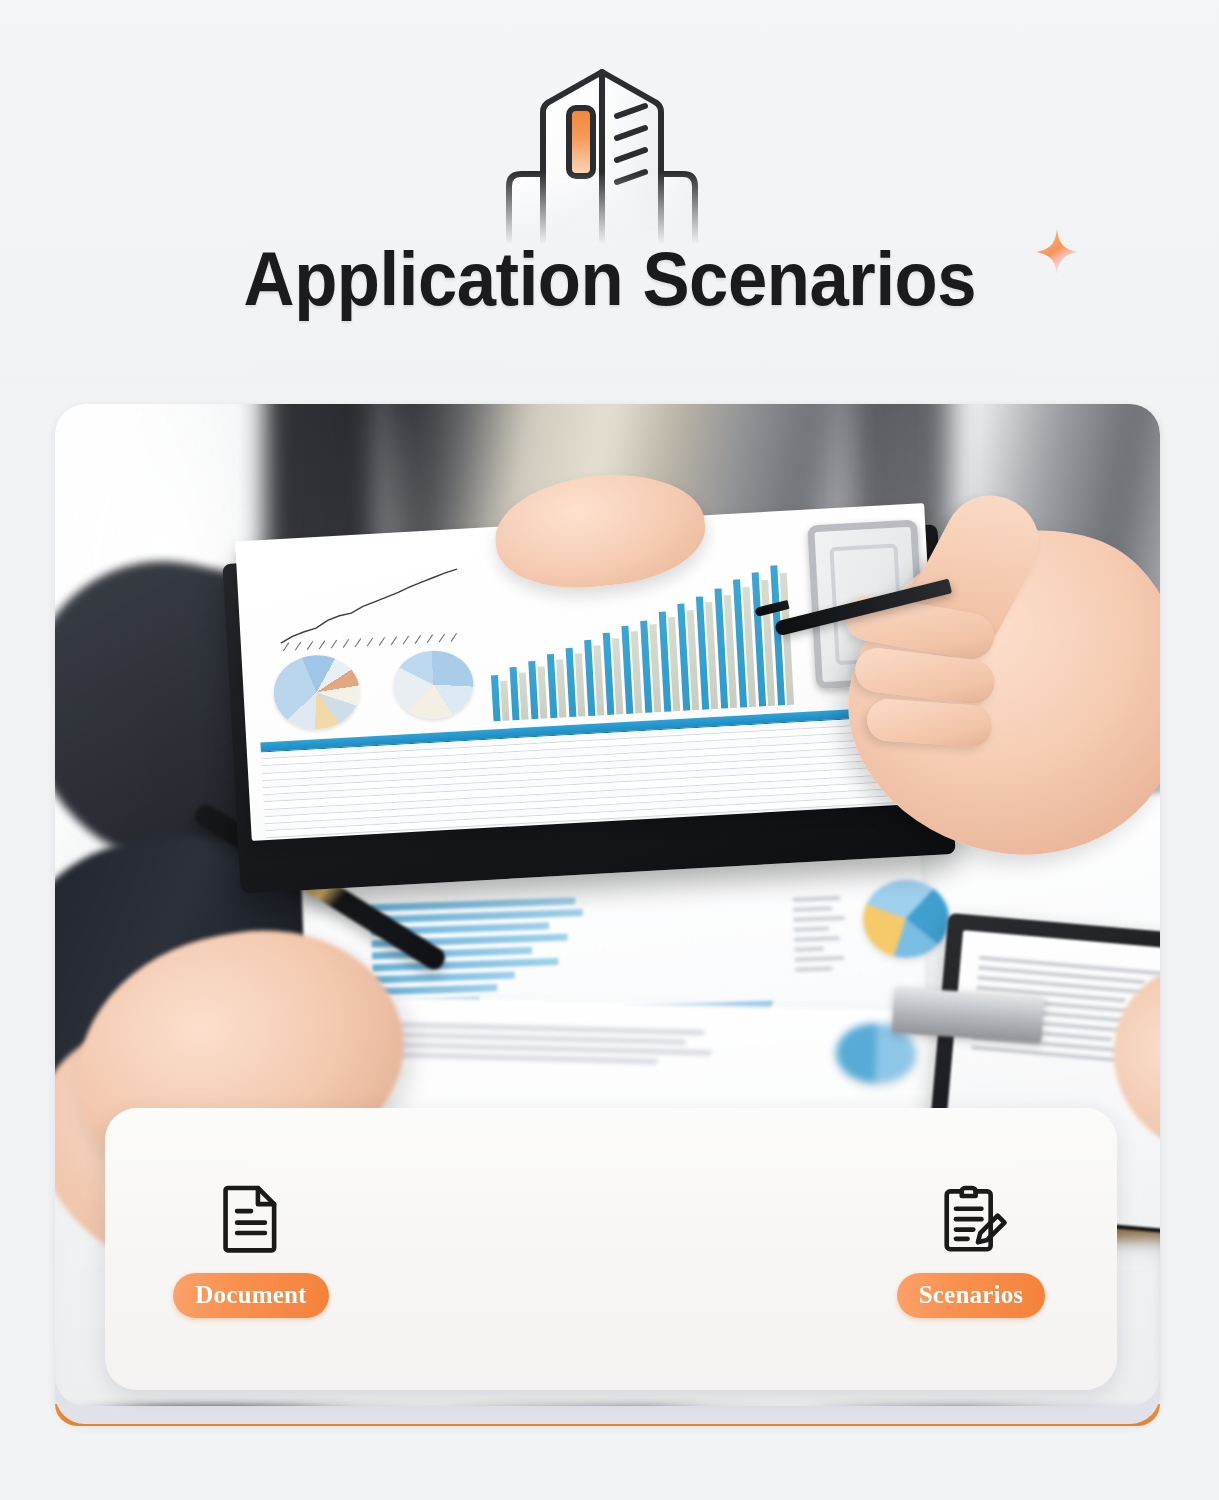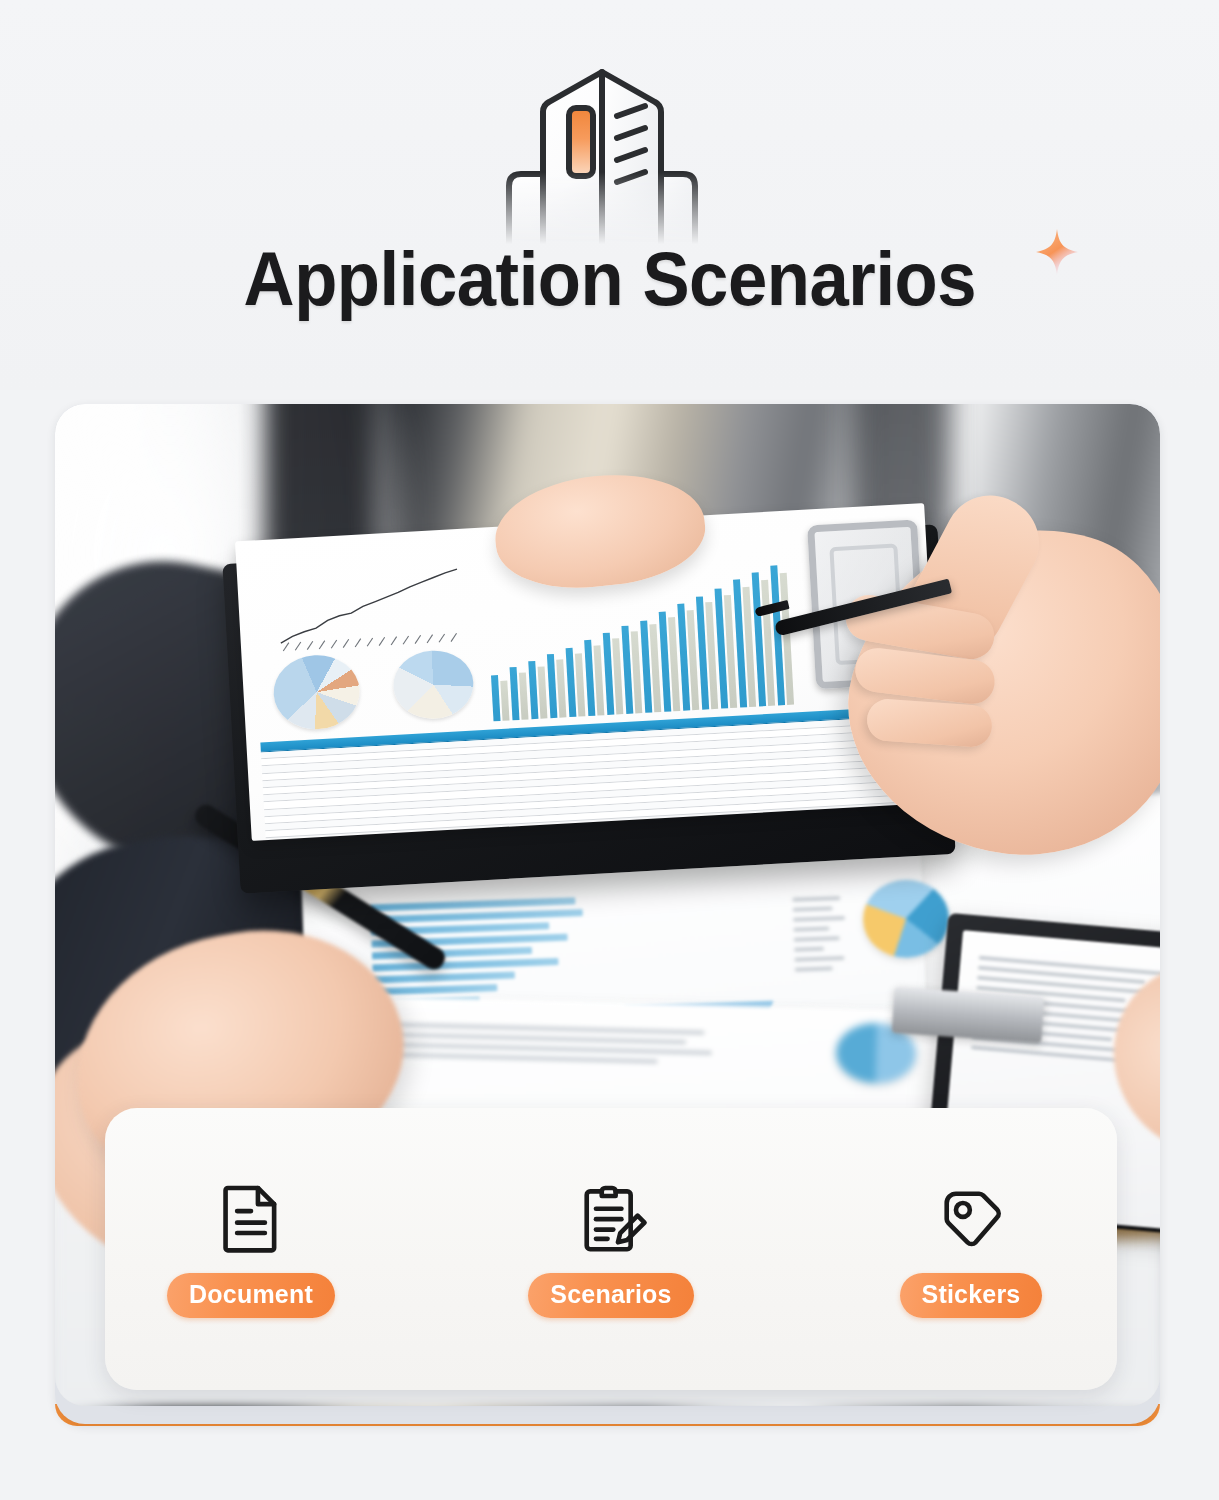--- a/index.html
+++ b/index.html
@@ -424,20 +424,21 @@
     padding: 9px 22px 11px;
     border-radius: 999px;
     background: linear-gradient(100deg,#fba26b 0%, #f9914f 38%, #f4813a 100%);
     color: #ffffff;
     font-size: 25px;
     font-weight: bold;
     letter-spacing: 0.2px;
     line-height: 1;
     white-space: nowrap;
     box-shadow: 0 2px 5px rgba(232,120,50,0.30);
+    font-family: Liberation Serif, serif;
   }
 </style>
 </head>
 <body>
 
 <div class="header">
 
   <div class="logo-wrap">
     <svg viewBox="0 0 230 190" xmlns="http://www.w3.org/2000/svg">
       <defs>
@@ -759,23 +760,14 @@
         <line x1="19" y1="42" x2="34" y2="42"></line>
         <line x1="19" y1="50" x2="29" y2="50"></line>
         <path d="M55 30 l6 6 -15 15 -8 2 2 -8 z"></path>
       </svg>
     </div>
     <span class="pill">Scenarios</span>
   </div>
 
 
 
-  <div class="feature">
-    <div class="feature-icon">
-      <svg viewBox="0 0 64 64" fill="none" stroke="#1a1a1a" stroke-width="4" stroke-linecap="round" stroke-linejoin="round" xmlns="http://www.w3.org/2000/svg">
-        <path d="M11 19 a8 8 0 0 1 8 -8 h20 a5 5 0 0 1 3.5 1.5 l12 12 a5 5 0 0 1 0 7 L36 53 a5 5 0 0 1 -7 0 L12.5 36.5 A5 5 0 0 1 11 33 z"></path>
-        <circle cx="25" cy="25" r="6"></circle>
-      </svg>
-    </div>
-    <span class="pill">Stickers</span>
-  </div>
 
 </div>
 
 </body></html>

